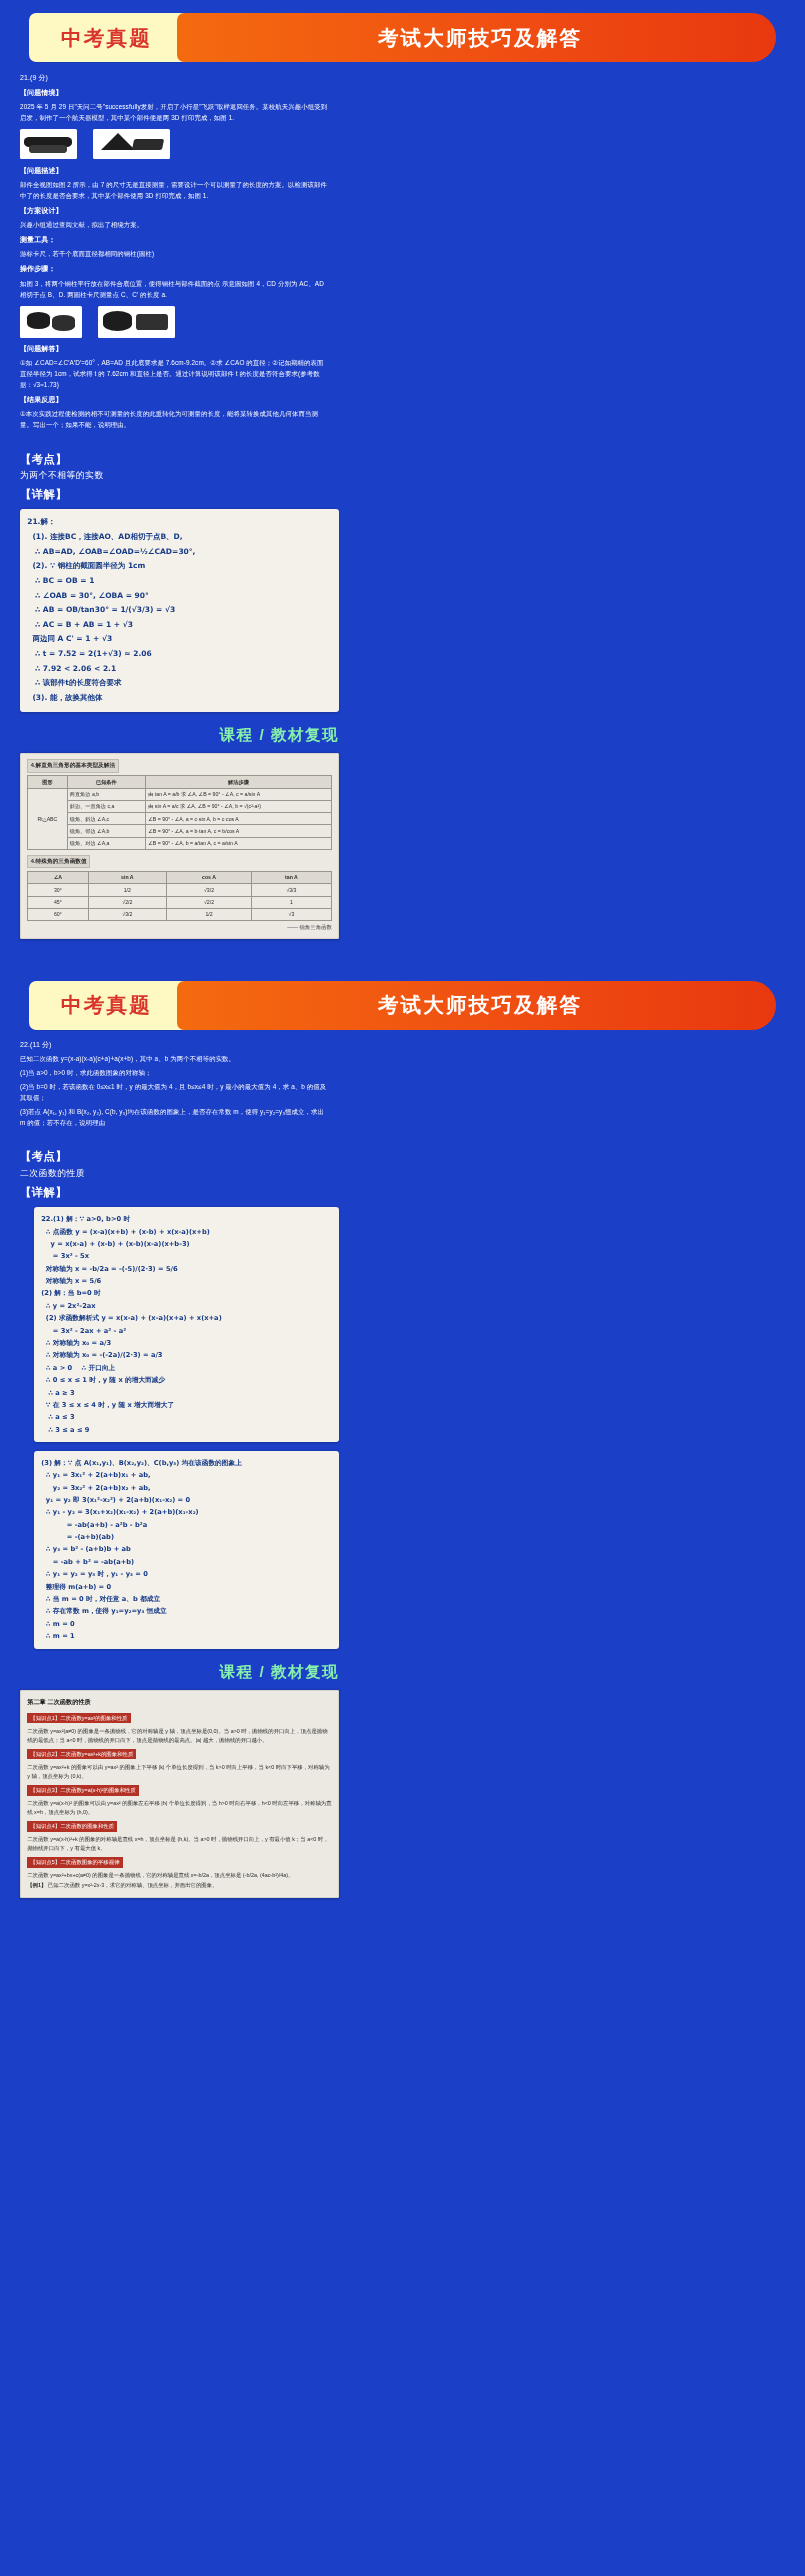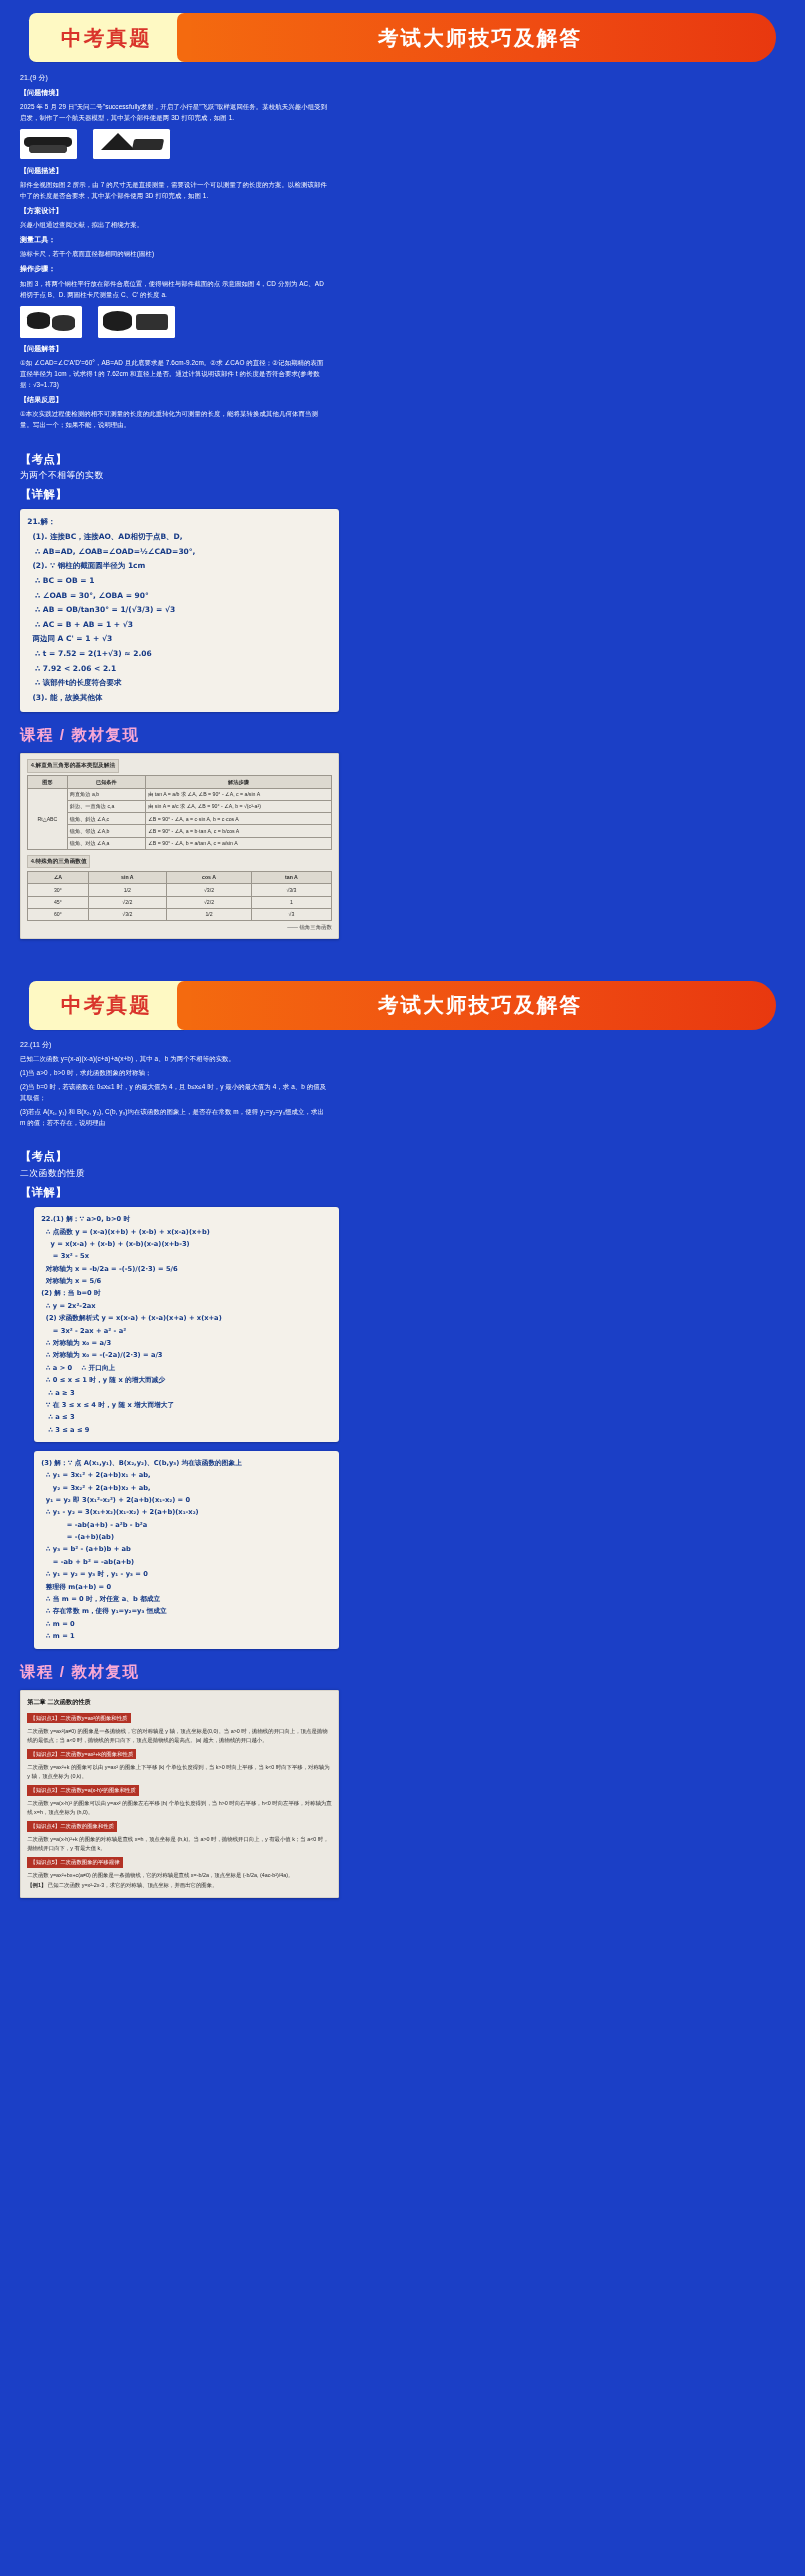--- a/index.html
+++ b/index.html
@@ -128,24 +128,24 @@
   .rblock{margin-bottom:7.2px;}
   .rtitle{
     color:#ffffff;font-size:11.3px;font-weight:bold;margin:0 0 3.1px 0;letter-spacing:0.5px;
   }
   .rsub{
     color:#ffffff;font-size:8.8px;margin:0 0 5.2px 0;letter-spacing:0.5px;
   }
 
   
   .course-title{
-    color:#f9a8d4;
+    color:#86efac;
     font-size:15.5px;
     font-weight:bold;
-    text-align:left;
+    text-align:right;
     margin:13.4px 0 7.2px 0;
     letter-spacing:1.5px;
   }
 
   
   .scan{
     background:#ece9e2;
     border:0.5px solid #d8d4cb;
     border-radius:1px;
     padding:5.2px 6.2px;

